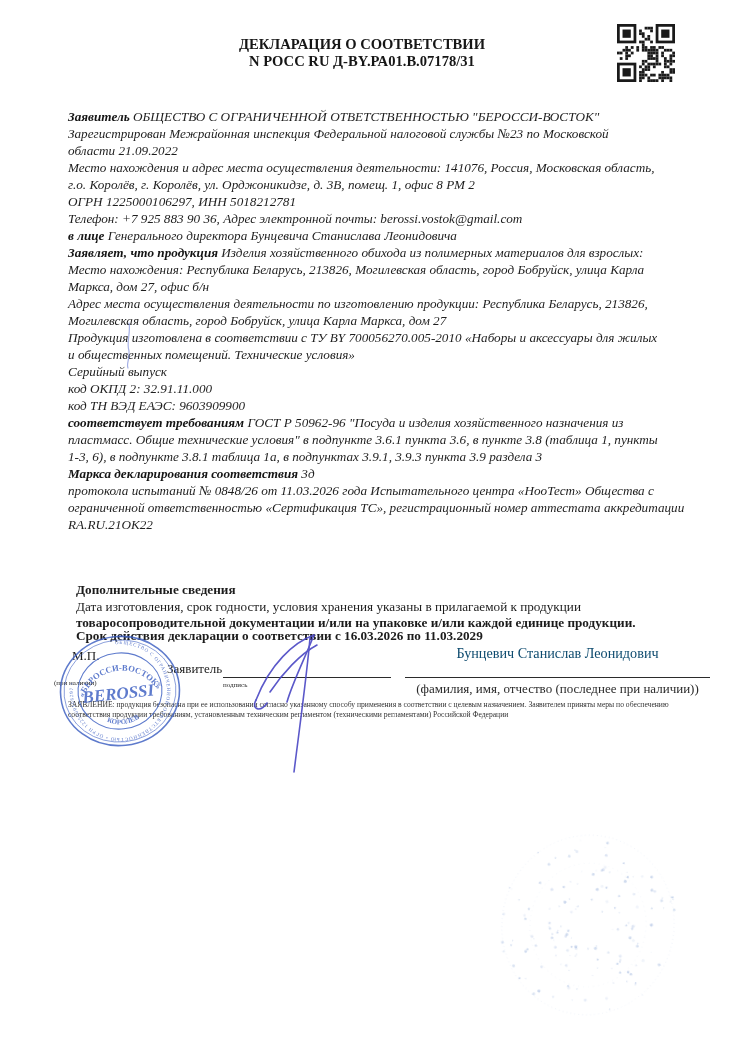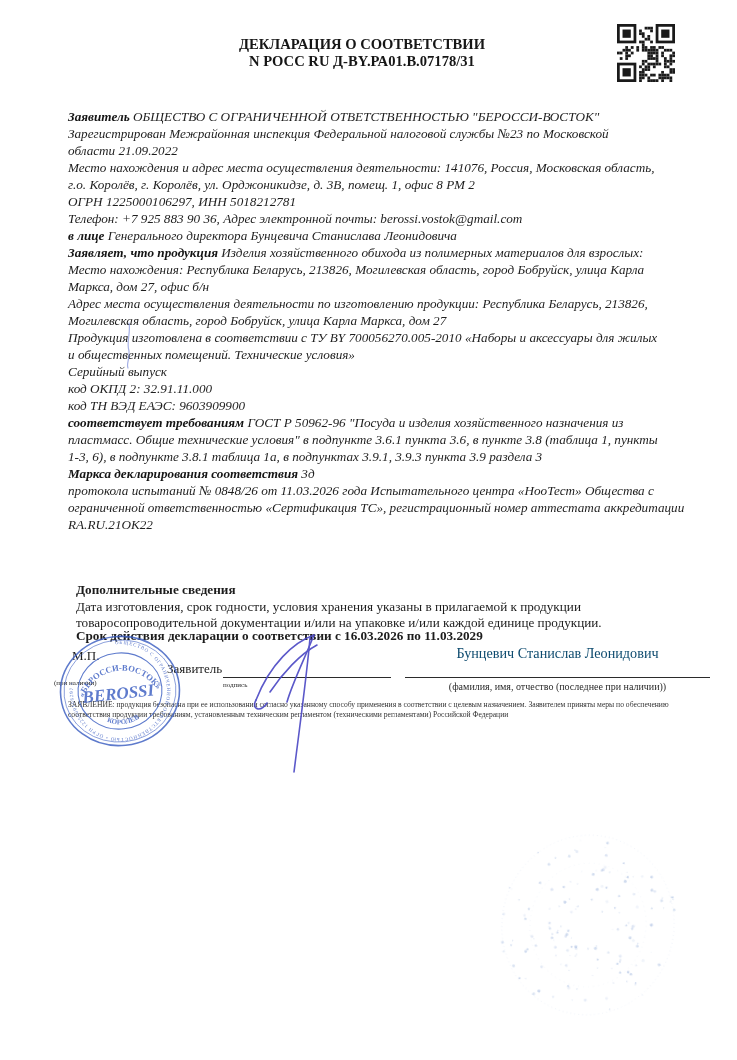--- a/index.html
+++ b/index.html
@@ -14,30 +14,30 @@
   }
   #qr{position:absolute;top:24px;left:617px;width:58px;height:58px;}
   .body{
     position:absolute;top:108px;left:68px;width:640px;
     font-size:13.2px;line-height:17.0px;white-space:nowrap;color:#1e1e1e;font-style:italic;
   }
   .ln b{font-weight:bold;color:#141414;}
   .add{position:absolute;left:68px;width:640px;font-size:13.2px;white-space:nowrap;margin-left:8px;}
   .add.h{top:582px;font-weight:bold;}
   .add.t1{top:599px;}
-  .add.t2{top:615px;}
+  .add.t2{top:615px;font-weight:bold;}
   .add.v{top:628px;font-weight:bold;}
   .mp{position:absolute;left:72px;top:648px;font-size:13px;}
   .mpnote{position:absolute;left:54px;top:679px;font-size:7px;color:#2a2a2a;}
   .applicant{position:absolute;left:167px;top:661px;font-size:13px;}
   .sline{position:absolute;left:223px;top:677px;width:168px;border-top:1.6px solid #2b2b2b;}
   .scap{position:absolute;left:223px;top:681px;width:168px;text-align:left;font-size:7px;color:#2a2a2a;}
   .fio{position:absolute;left:405px;top:645px;width:305px;text-align:center;font-size:14.2px;color:#0c4a6e;}
   .fline{position:absolute;left:405px;top:677px;width:305px;border-top:1.8px solid #2b2b2b;}
-  .fcap{position:absolute;left:405px;top:681px;width:305px;text-align:center;font-size:10px;color:#2a2a2a;}
+  .fcap{position:absolute;left:405px;top:681px;width:305px;text-align:center;font-size:13px;color:#2a2a2a;}
   .foot{
     position:absolute;left:68px;top:700px;width:634px;
     font-size:7.6px;line-height:10px;color:#333;
   }
   #stamp{position:absolute;left:57px;top:633px;width:126px;height:116px;transform:rotate(-6deg);opacity:.82;}
   #signature{position:absolute;left:220px;top:622px;width:165px;height:158px;}
   #penmark{position:absolute;left:120px;top:320px;width:18px;height:50px;opacity:.55;}
   #ghost{position:absolute;left:492px;top:826px;width:192px;height:198px;filter:blur(.4px);transform:rotate(12deg);}
 </style>
 </head>

